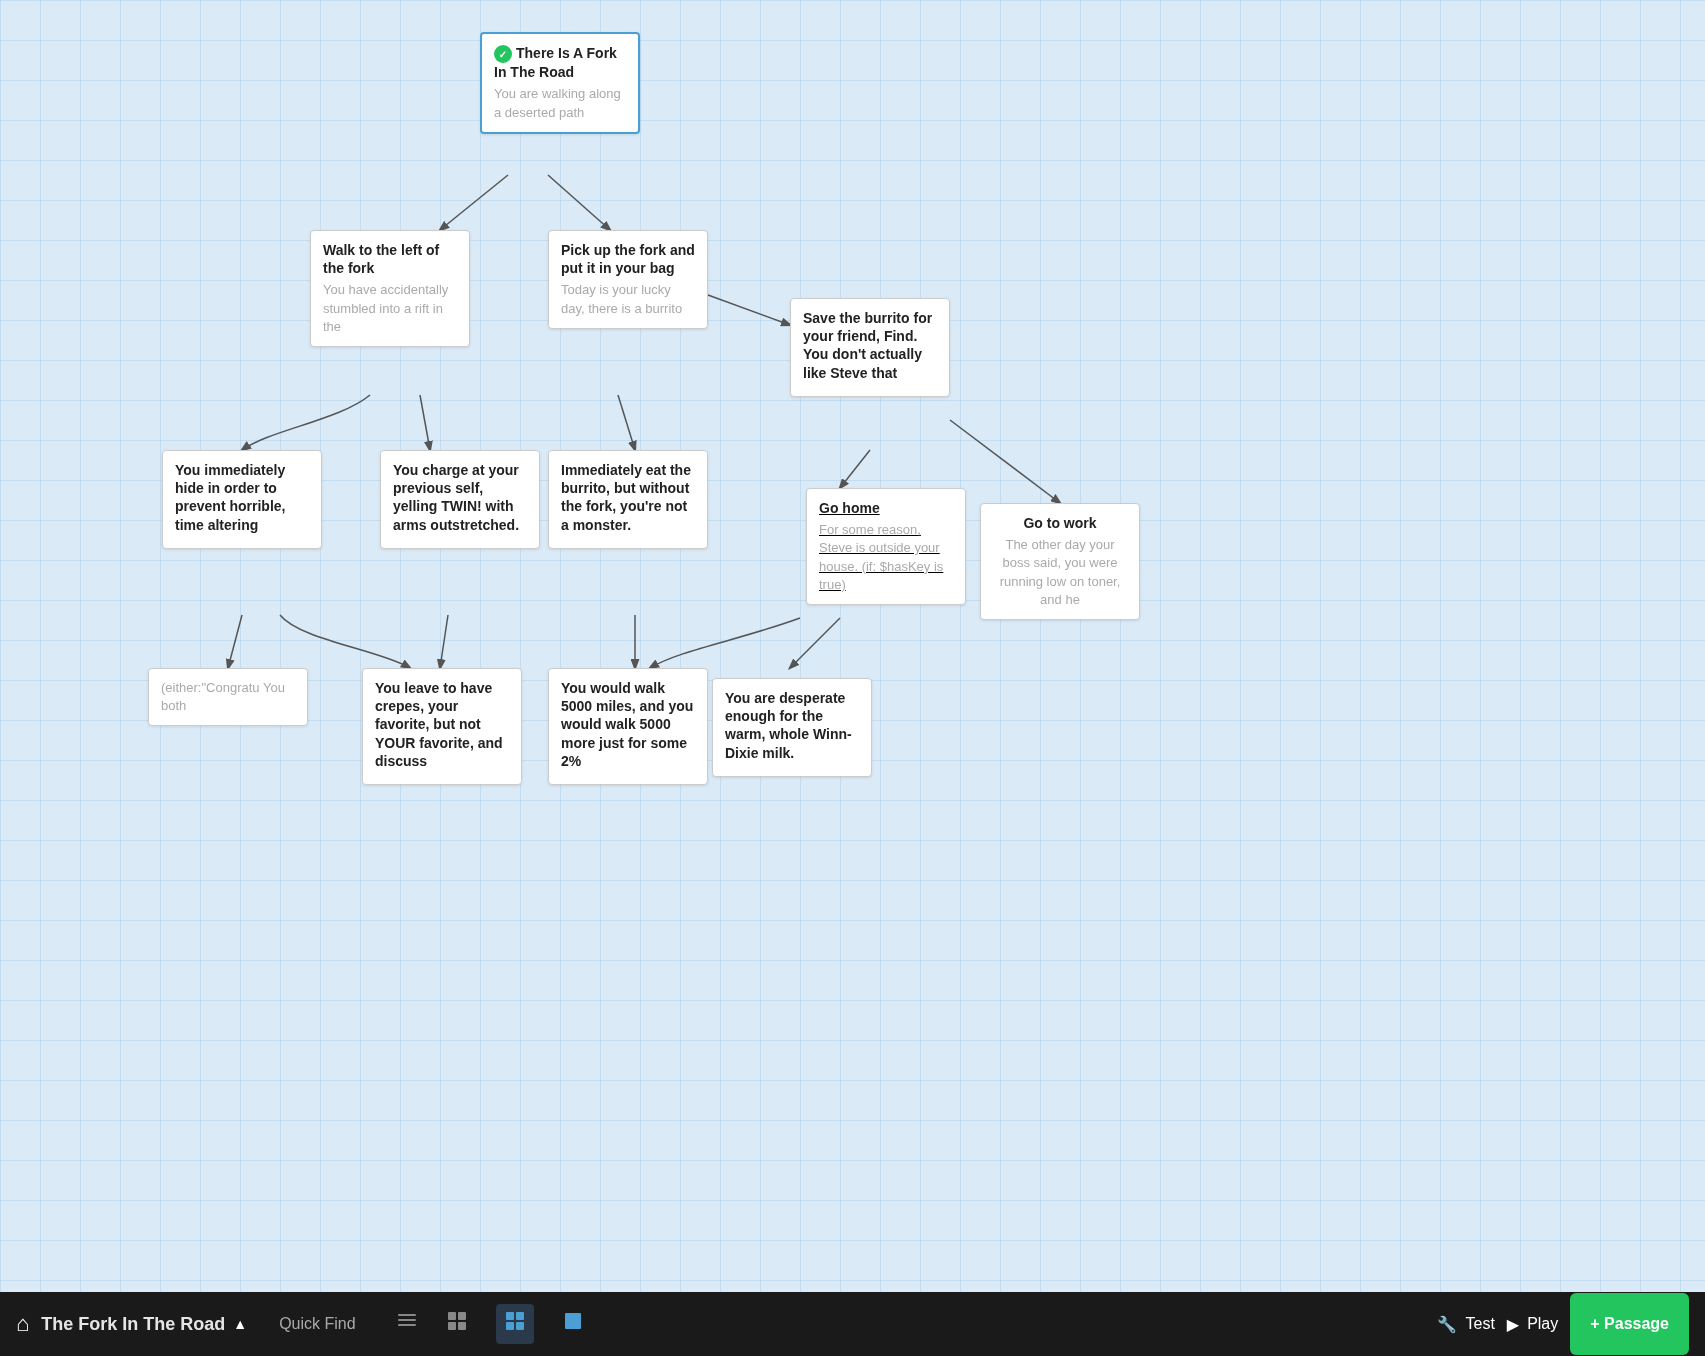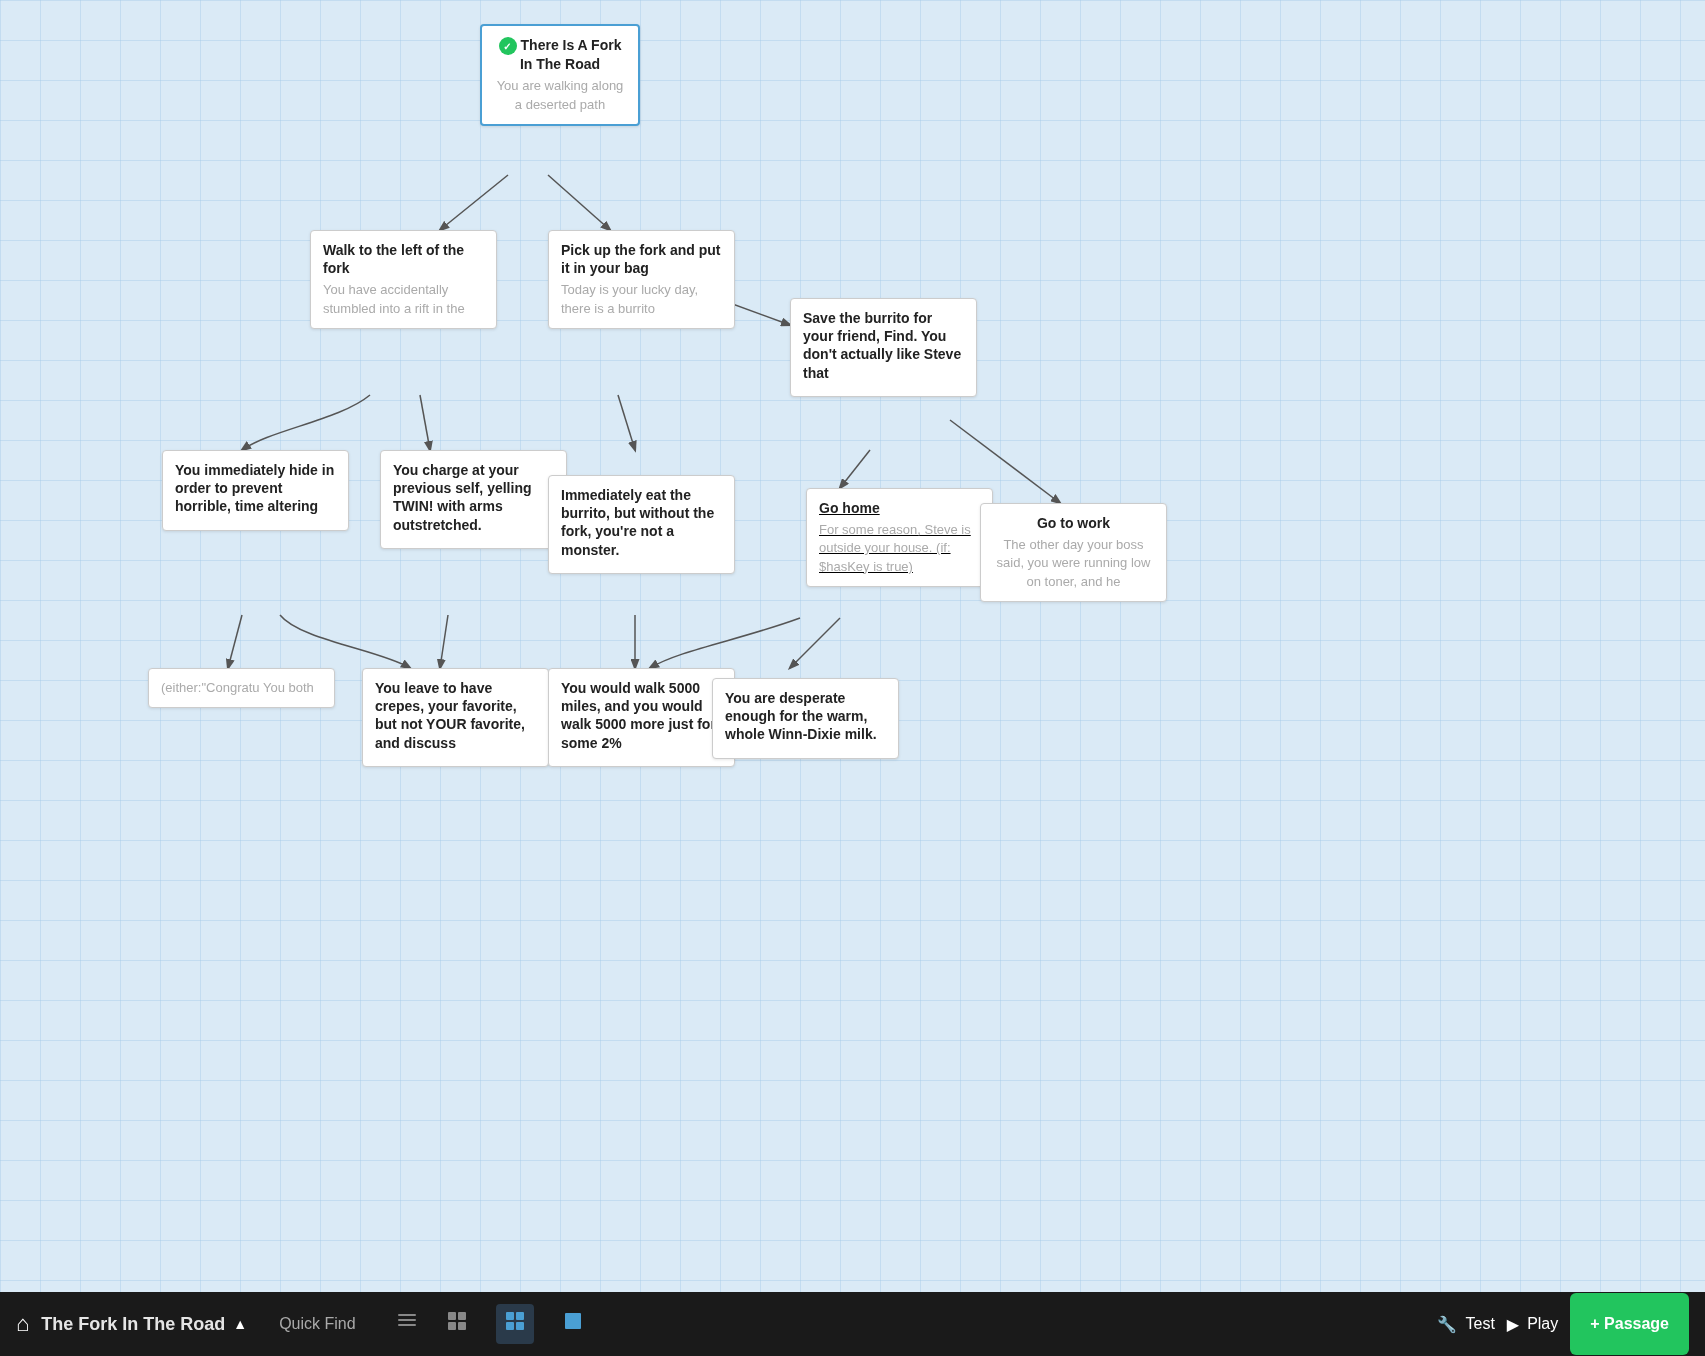--- a/index.html
+++ b/index.html
@@ -118,21 +118,21 @@
       gap: 8px;
     }
 
     
     .node {
       position: absolute;
       background: white;
       border: 1px solid #ccc;
       border-radius: 4px;
       padding: 10px 12px;
-      width: 187px;
+      width: 160px;
       cursor: pointer;
       box-shadow: 0 1px 3px rgba(0,0,0,0.1);
     }
 
     .node.start-node {
       border: 2px solid #4a9fd4;
       width: 160px;
     }
 
     .node .node-title {
@@ -214,21 +214,21 @@
     <path class="arrow-line" d="M 448 615 L 440 668"></path>
 
     <path class="arrow-line" d="M 635 615 L 635 668"></path>
 
     <path class="arrow-line" d="M 840 618 L 790 668"></path>
 
     <path class="arrow-line" d="M 800 618 C 740 640, 680 650, 650 668"></path>
   </svg>
 
   <div id="nodes-container">
-      <div class="node start-node" style="left: 480px; top: 24px; text-align: center;">
+      <div class="node start-node" style="left: 480px; top: 32px;">
     <div class="node-title"><span class="start-badge">✓</span>There Is A Fork In The Road</div>
     <div class="node-body">You are walking along a deserted path</div>
   </div>
       <div class="node" style="left: 310px; top: 230px;">
     <div class="node-title">Walk to the left of the fork</div>
     <div class="node-body">You have accidentally stumbled into a rift in the</div>
   </div>
       <div class="node" style="left: 548px; top: 230px;">
     <div class="node-title">Pick up the fork and put it in your bag</div>
     <div class="node-body">Today is your lucky day, there is a burrito</div>
@@ -238,21 +238,21 @@
 
   </div>
       <div class="node" style="left: 162px; top: 450px;">
     <div class="node-title">You immediately hide in order to prevent horrible, time altering</div>
 
   </div>
       <div class="node" style="left: 380px; top: 450px;">
     <div class="node-title">You charge at your previous self, yelling TWIN! with arms outstretched.</div>
 
   </div>
-      <div class="node" style="left: 548px; top: 450px; margin-top: 25px;">
+      <div class="node" style="left: 548px; top: 450px;">
     <div class="node-title">Immediately eat the burrito, but without the fork, you're not a monster.</div>
 
   </div>
       <div class="node" style="left: 806px; top: 488px; text-decoration: underline;">
     <div class="node-title">Go home</div>
     <div class="node-body">For some reason, Steve is outside your house. (if: $hasKey is true)</div>
   </div>
       <div class="node" style="left: 980px; top: 503px; text-align: center;">
     <div class="node-title">Go to work</div>
     <div class="node-body">The other day your boss said, you were running low on toner, and he</div>

